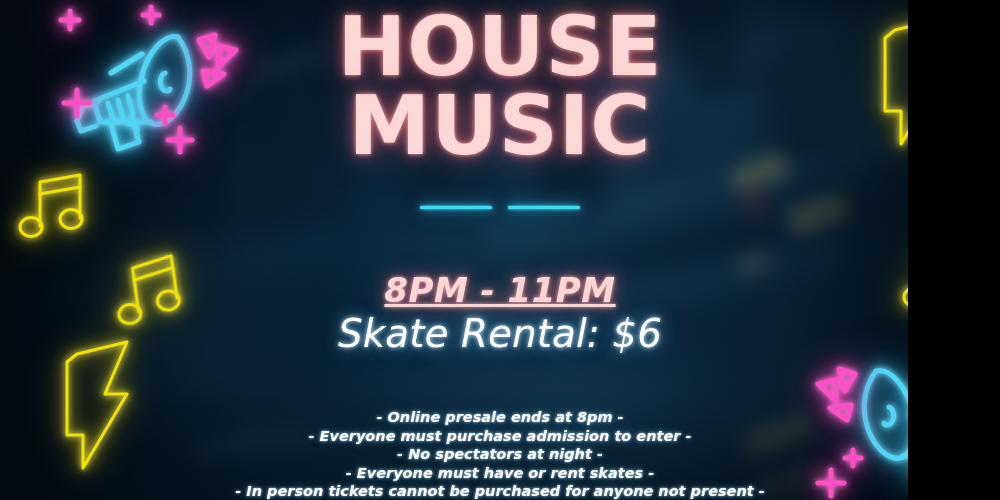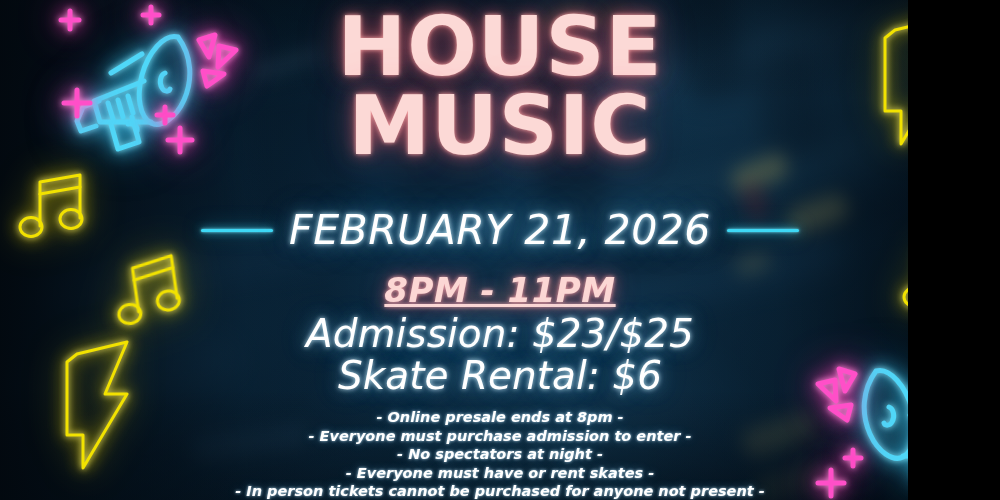--- a/index.html
+++ b/index.html
@@ -423,28 +423,26 @@
 
   <div class="content">
 
     <div class="title-block">
       <div class="title-line">HOUSE</div>
       <div class="title-line second">MUSIC</div>
     </div>
 
     <div class="date-row">
       <span class="neon-rule"></span>
-      <span class="date-text">FEBRUARY 21, 2026</span>
       <span class="neon-rule"></span>
     </div>
 
     <div class="time-text">8PM - 11PM</div>
 
     <div class="price-block">
-      <div class="price-line">Admission: $23/$25</div>
       <div class="price-line">Skate Rental: $6</div>
     </div>
 
     <div class="fineprint">
       <div class="fine-line">- Online presale ends at 8pm -</div>
       <div class="fine-line">- Everyone must purchase admission to enter -</div>
       <div class="fine-line">- No spectators at night -</div>
       <div class="fine-line">- Everyone must have or rent skates -</div>
       <div class="fine-line">- In person tickets cannot be purchased for anyone not present -</div>
     </div>

